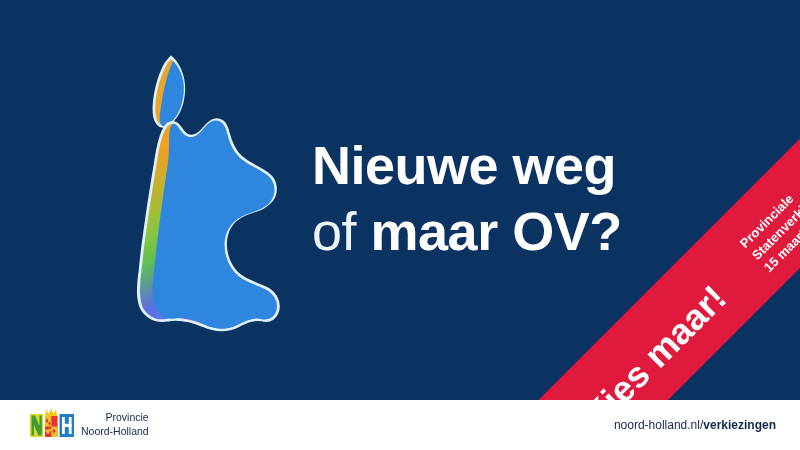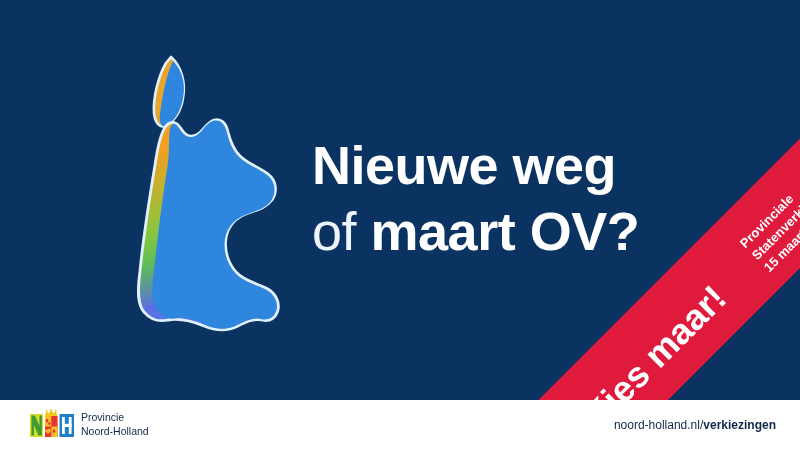--- a/index.html
+++ b/index.html
@@ -125,20 +125,21 @@
     align-items: center;
     gap: 7px;
   }
   #logo-mark { width: 44px; height: 31px; display: block; }
   #logo-text {
     color: #11284b;
     font-size: 10.5px;
     line-height: 1.28;
     font-weight: normal;
     white-space: nowrap;
+    text-align: right;
   }
   #url {
     position: absolute;
     right: 24px;
     top: 50%;
     transform: translateY(-50%);
     color: #11284b;
     font-size: 12px;
     white-space: nowrap;
   }
@@ -217,21 +218,21 @@
                    C86 73 83 81 77 85
                    C71 89 65 87 61 81
                    C57 75 54 71 51 76
                    C48 82 50 96 48 113 Z" fill="#2f86de"></path>
         </g>
       </svg>
     </div>
 
     <div id="headline">
       <div class="hl-line">Nieuwe weg</div>
-      <div class="hl-line second"><span class="hl-italic">of</span><span> maart OV?</span></div>
+      <div class="hl-line second"><span class="hl-italic">of</span><span> maar OV?</span></div>
     </div>
 
     <div id="ribbon">
       <div id="ribbon-main">Kies maar!</div>
       <div id="ribbon-sub">
         <div>Provinciale</div>
         <div>Statenverkiezingen</div>
         <div>15 maart 2023</div>
       </div>
     </div>

